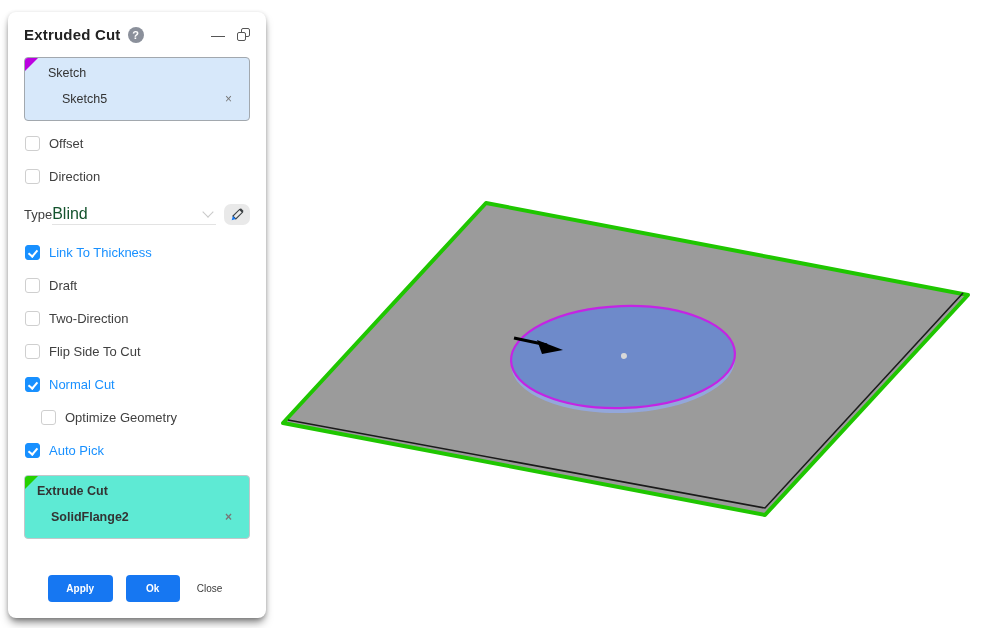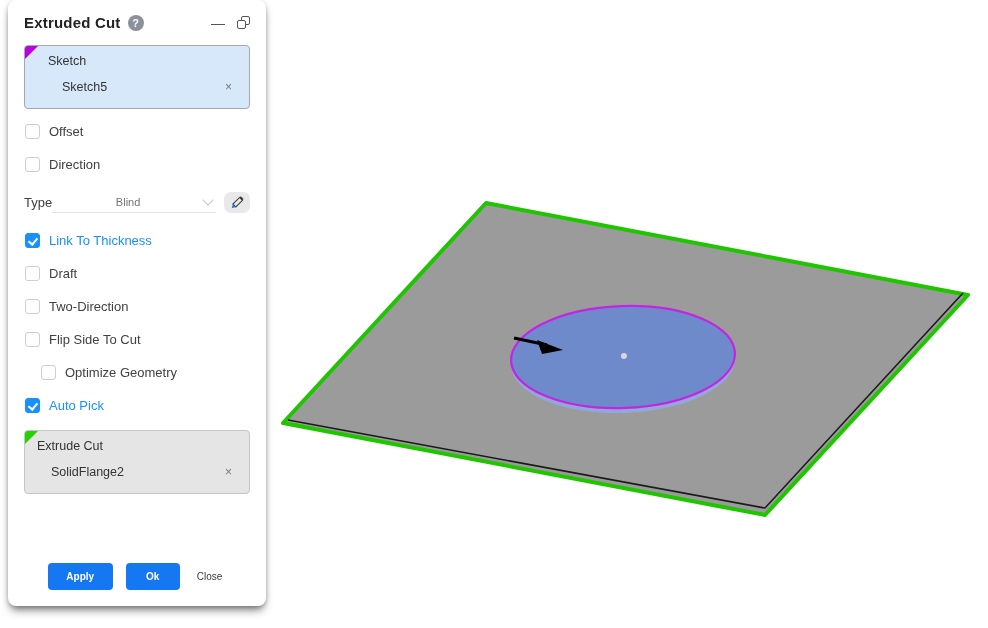--- a/index.html
+++ b/index.html
@@ -4,21 +4,21 @@
 <style>
   * { margin:0; padding:0; box-sizing:border-box; }
   html,body { width:988px; height:628px; background:#ffffff; overflow:hidden;
               font-family:"Liberation Sans", sans-serif; }
 
   
   #viewport { position:absolute; left:0; top:0; width:988px; height:628px; }
 
   
   .dialog {
-    position:absolute; left:8px; top:0; width:258px; height:606px;
+    position:absolute; left:8px; top:12px; width:258px; height:606px;
     background:#fff; border-radius:8px;
     box-shadow:0 1px 4px rgba(0,0,0,.18), 0 6px 9px -2px rgba(0,0,0,.5);
     display:flex; flex-direction:column; padding:14px 16px 14px 16px; z-index:5;
   }
   .dlg-header { display:flex; align-items:center; margin-bottom:14px; }
   .dlg-title { font-size:15px; font-weight:bold; color:#222; letter-spacing:.2px; }
   .help-icon { width:16px; height:16px; border-radius:50%; background:#8b909b; color:#fff;
     font-size:11px; font-weight:bold; display:inline-flex; align-items:center; justify-content:center;
     margin-left:7px; cursor:pointer; }
   .win-btns { margin-left:auto; display:flex; align-items:center; gap:12px; }
@@ -26,21 +26,21 @@
   .restore-btn { position:relative; width:13px; height:13px; cursor:pointer; }
   .restore-btn .back { position:absolute; right:0; top:0; width:9px; height:9px;
     border:1.4px solid #555; border-radius:2px; }
   .restore-btn .front { position:absolute; left:0; bottom:0; width:9px; height:9px;
     border:1.4px solid #555; border-radius:2px; background:#fff; }
 
   
   .selbox { position:relative; border:1px solid #a2a8ae; border-radius:4px;
     padding:8px 10px 10px 10px; margin-bottom:14px; overflow:hidden; }
   .selbox.blue { background:#d7e8fa;padding-left:21px; }
-  .selbox.white { background:#e5e5e5; border-color:#c3c6ca; }
+  .selbox.white { background:#5eead4; border-color:#c3c6ca;font-weight:bold; }
   .corner { position:absolute; left:0; top:0; width:13px; height:13px;
     clip-path:polygon(0 0,100% 0,0 100%); }
   .corner.purple { background:#bb00e0; }
   .corner.green { background:#27d000; }
   .selbox .box-label { font-size:12.5px; color:#333; margin:0 0 10px 2px; }
   .sel-item { display:flex; align-items:center; font-size:12.5px; color:#333;
     padding:2px 4px 4px 16px; }
   .sel-clear { margin-left:auto; color:#777; font-size:12px; cursor:pointer; padding:0 3px; }
 
   
@@ -52,21 +52,21 @@
   .cb.on .check { position:absolute; left:3.5px; top:1.5px; width:6px; height:9px;
     border-right:2px solid #fff; border-bottom:2px solid #fff; transform:rotate(40deg); }
   .cbl { font-size:13px; color:#404040; }
   .cbl.blue { color:#1890ff; }
 
   
   .type-row { display:flex; align-items:center; margin:2px 0 19px 0; height:22px; }
   .type-label { font-size:13px; color:#404040; margin-right:0; }
   .select { flex:1; display:flex; align-items:center; border-bottom:1px solid #e3e3e3;
     height:22px; cursor:pointer; position:relative; }
-  .select-value { flex:1; text-align:center; font-size:11px; color:#737373; }
+  .select-value { flex:1; font-size:16px; color:#14532d; }
   .chev { width:8px; height:8px; border-right:1.6px solid #c9c9c9; border-bottom:1.6px solid #c9c9c9;
     transform:rotate(45deg); margin:-4px 4px 0 0; }
   .pencil-btn { width:26px; height:21px; background:#e9e9e9; border:none; border-radius:7px;
     margin-left:8px; display:flex; align-items:center; justify-content:center; cursor:pointer; }
 
   
   .btn-row { margin-top:auto; display:flex; align-items:center; justify-content:center; gap:13px;
     padding-bottom:2px; }
   .btn { border:none; border-radius:4px; font-size:10px; cursor:pointer;
     font-family:"Liberation Sans", sans-serif; }
@@ -156,20 +156,26 @@
     <span class="cb"></span>
     <span class="cbl">Two-Direction</span>
   </label>
 
 
   <label class="cbrow">
     <span class="cb"></span>
     <span class="cbl">Flip Side To Cut</span>
   </label>
 
+  <label class="cbrow">
+    <span class="cb on">
+        <span class="check"></span>
+      </span>
+    <span class="cbl blue">Normal Cut</span>
+  </label>
 
   <label class="cbrow indent">
     <span class="cb"></span>
     <span class="cbl">Optimize Geometry</span>
   </label>
 
   <label class="cbrow">
     <span class="cb on">
         <span class="check"></span>
       </span>

